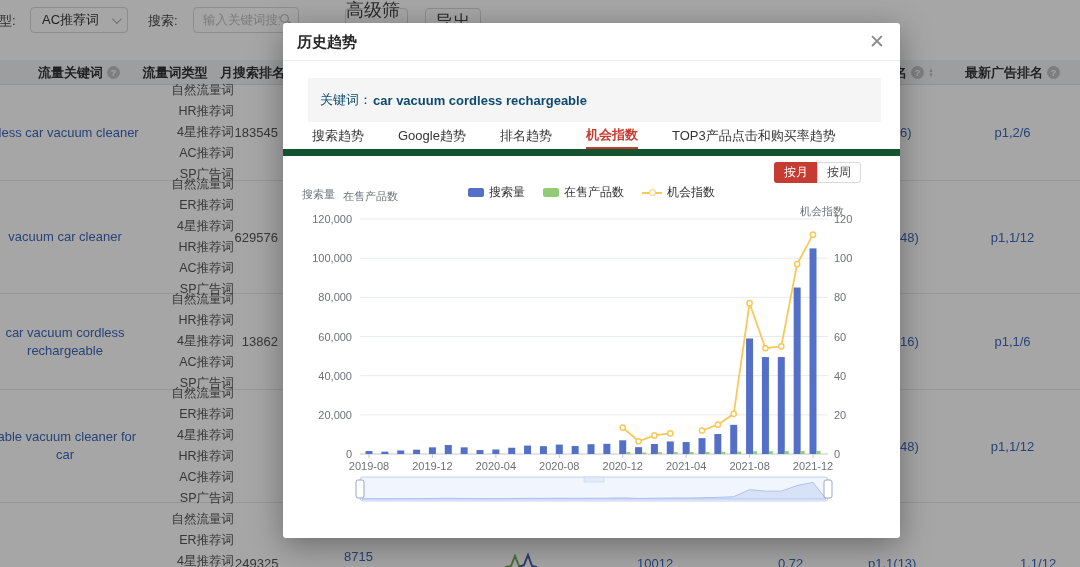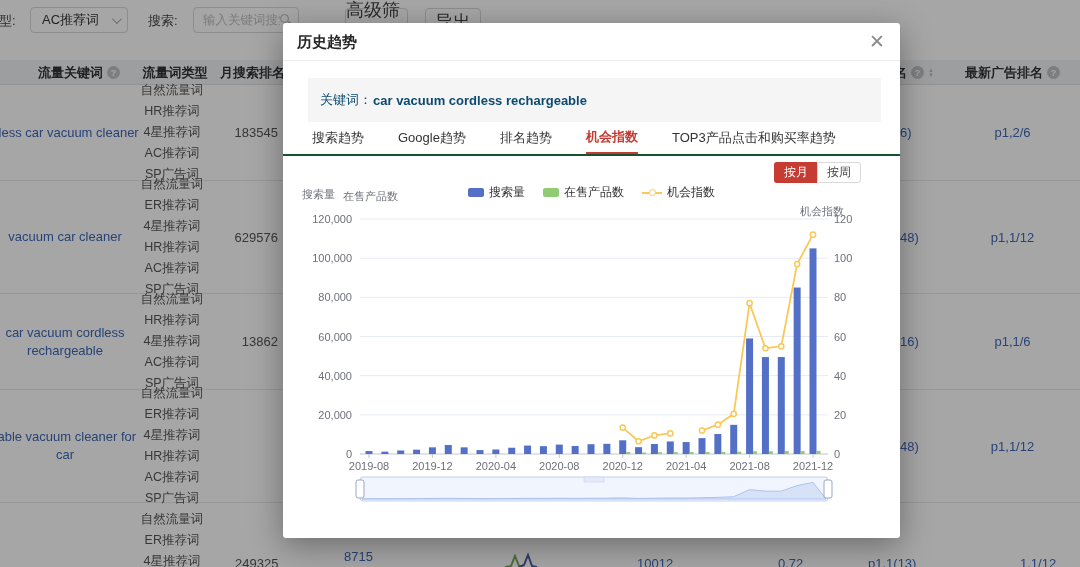--- a/index.html
+++ b/index.html
@@ -31,21 +31,21 @@
   .qicon { width:13px; height:13px; border-radius:50%; background:#c2c2c2; color:#fff; font-size:9px;
     display:inline-flex; align-items:center; justify-content:center; font-weight:bold; flex:none; }
   .sorticon { display:inline-flex; flex-direction:column; font-size:6px; line-height:5px; color:#bdbdbd; }
 
   .trow { position:absolute; left:0; width:1080px; border-bottom:1px solid #e8e8e8; }
   .cell-kw { position:absolute; left:-60px; width:250px; top:0; height:100%;
     display:flex; flex-direction:column; align-items:center; justify-content:center;
     font-size:13px; color:#3e68b8; }
   .cell-kw div { white-space:nowrap; line-height:18px; }
   .cell-types { position:absolute; left:110px; width:124px; top:0; height:100%;
-    display:flex; flex-direction:column; align-items:center; justify-content:center;
+    display:flex; flex-direction:column; align-items:flex-end; justify-content:center;
     font-size:12.5px; color:#555; }
   .cell-types div { line-height:21px; white-space:nowrap; }
   .cell-rank { position:absolute; left:178px; width:100px; top:0; height:100%;
     display:flex; align-items:center; justify-content:flex-end; font-size:13px; color:#555; }
   .cell-partial { position:absolute; left:900px; width:60px; top:0; height:100%;
     display:flex; align-items:center; font-size:13px; color:#3e68b8; }
   .cell-ad { position:absolute; left:950px; width:125px; top:0; height:100%;
     display:flex; align-items:center; justify-content:center; font-size:13px; color:#3e68b8; }
   .frag { position:absolute; font-size:13px; color:#3e68b8; white-space:nowrap; }
 
@@ -53,21 +53,21 @@
   .overlay { position:absolute; inset:0; background:rgba(0,0,0,0.35); }
   .modal { position:absolute; left:283px; top:23px; width:617px; height:515px; background:#fff;
     border-radius:3px; box-shadow:0 8px 32px rgba(0,0,0,0.35); }
   .modal-title { position:absolute; left:14px; top:10px; font-size:15px; font-weight:bold; color:#262626; }
   .modal-close { position:absolute; right:15px; top:6px; font-size:19px; color:#8c8c8c; line-height:26px; cursor:pointer; }
   .modal-hr { position:absolute; left:0; top:37px; width:617px; border-top:1px solid #ececec; }
   .kw-box { position:absolute; left:25px; top:55px; width:573px; height:44px; background:#f5f5f6;
     display:flex; align-items:center; padding-left:12px; font-size:13px; color:#0c4a6e; }
   .kw-box b { margin-left:1px; }
   .tabs { position:absolute; left:0; top:99px; width:617px; height:34px; display:flex; align-items:stretch;
-    padding-left:29px; border-bottom:2px solid #14532d; }
+    padding-left:29px; border-bottom:7px solid #14532d; }
   .tab { font-size:13px; color:#333; margin-right:34px; display:flex; align-items:center; cursor:pointer; }
   .tab.active { color:#c63c33; font-weight:bold; border-bottom:2px solid #c63c33; }
   .period { position:absolute; top:139px; right:39px; display:flex; height:21px;border-radius:7px; }
   .pbtn { font-size:12px; padding:0 9px; display:flex; align-items:center; border:1px solid #d9d9d9;
     background:#fff; color:#444; cursor:pointer; }
   .pbtn.left { border-radius:3px 0 0 3px; border-right:none; }
   .pbtn.right { border-radius:0 3px 3px 0; }
   .pbtn.active { background:#c63c33; border-color:#c63c33; color:#fff; }
   .legend { position:absolute; left:0; top:161px; width:617px; display:flex; justify-content:center;
     align-items:center; gap:18px; font-size:12px; color:#333; }

